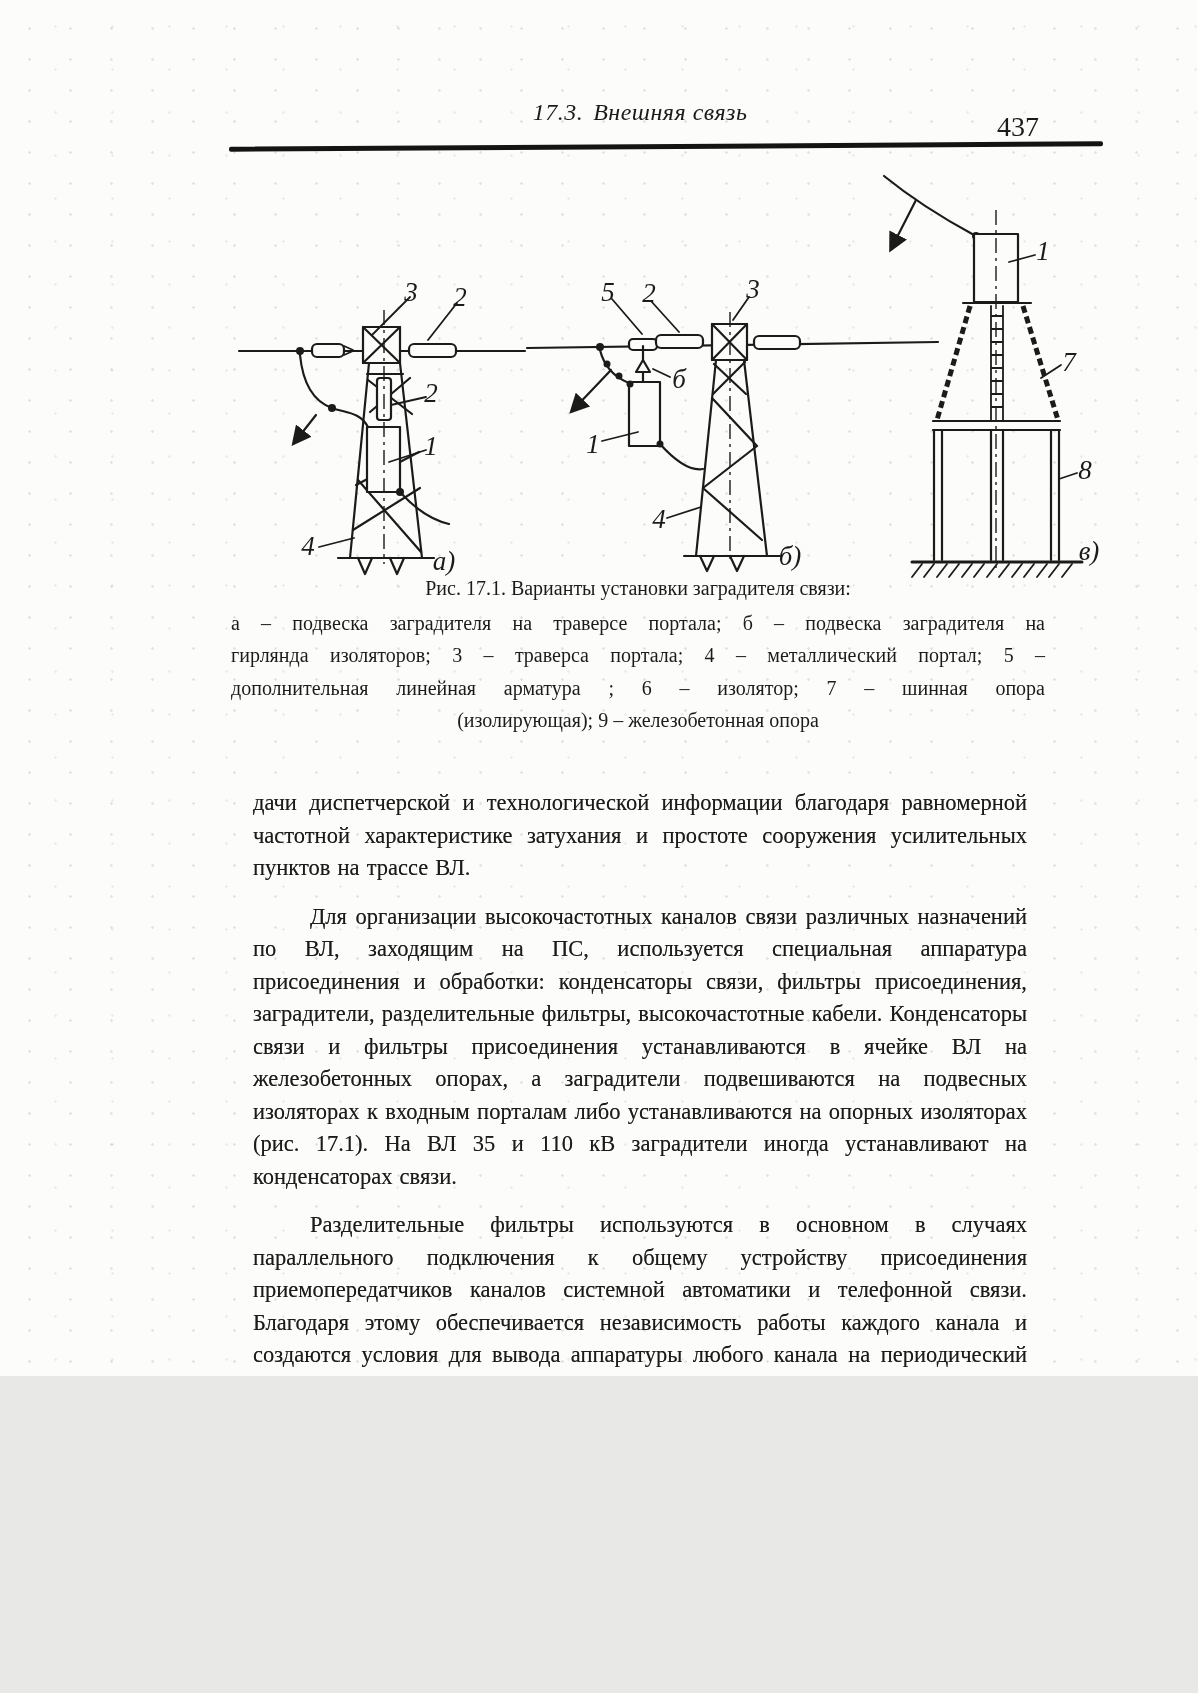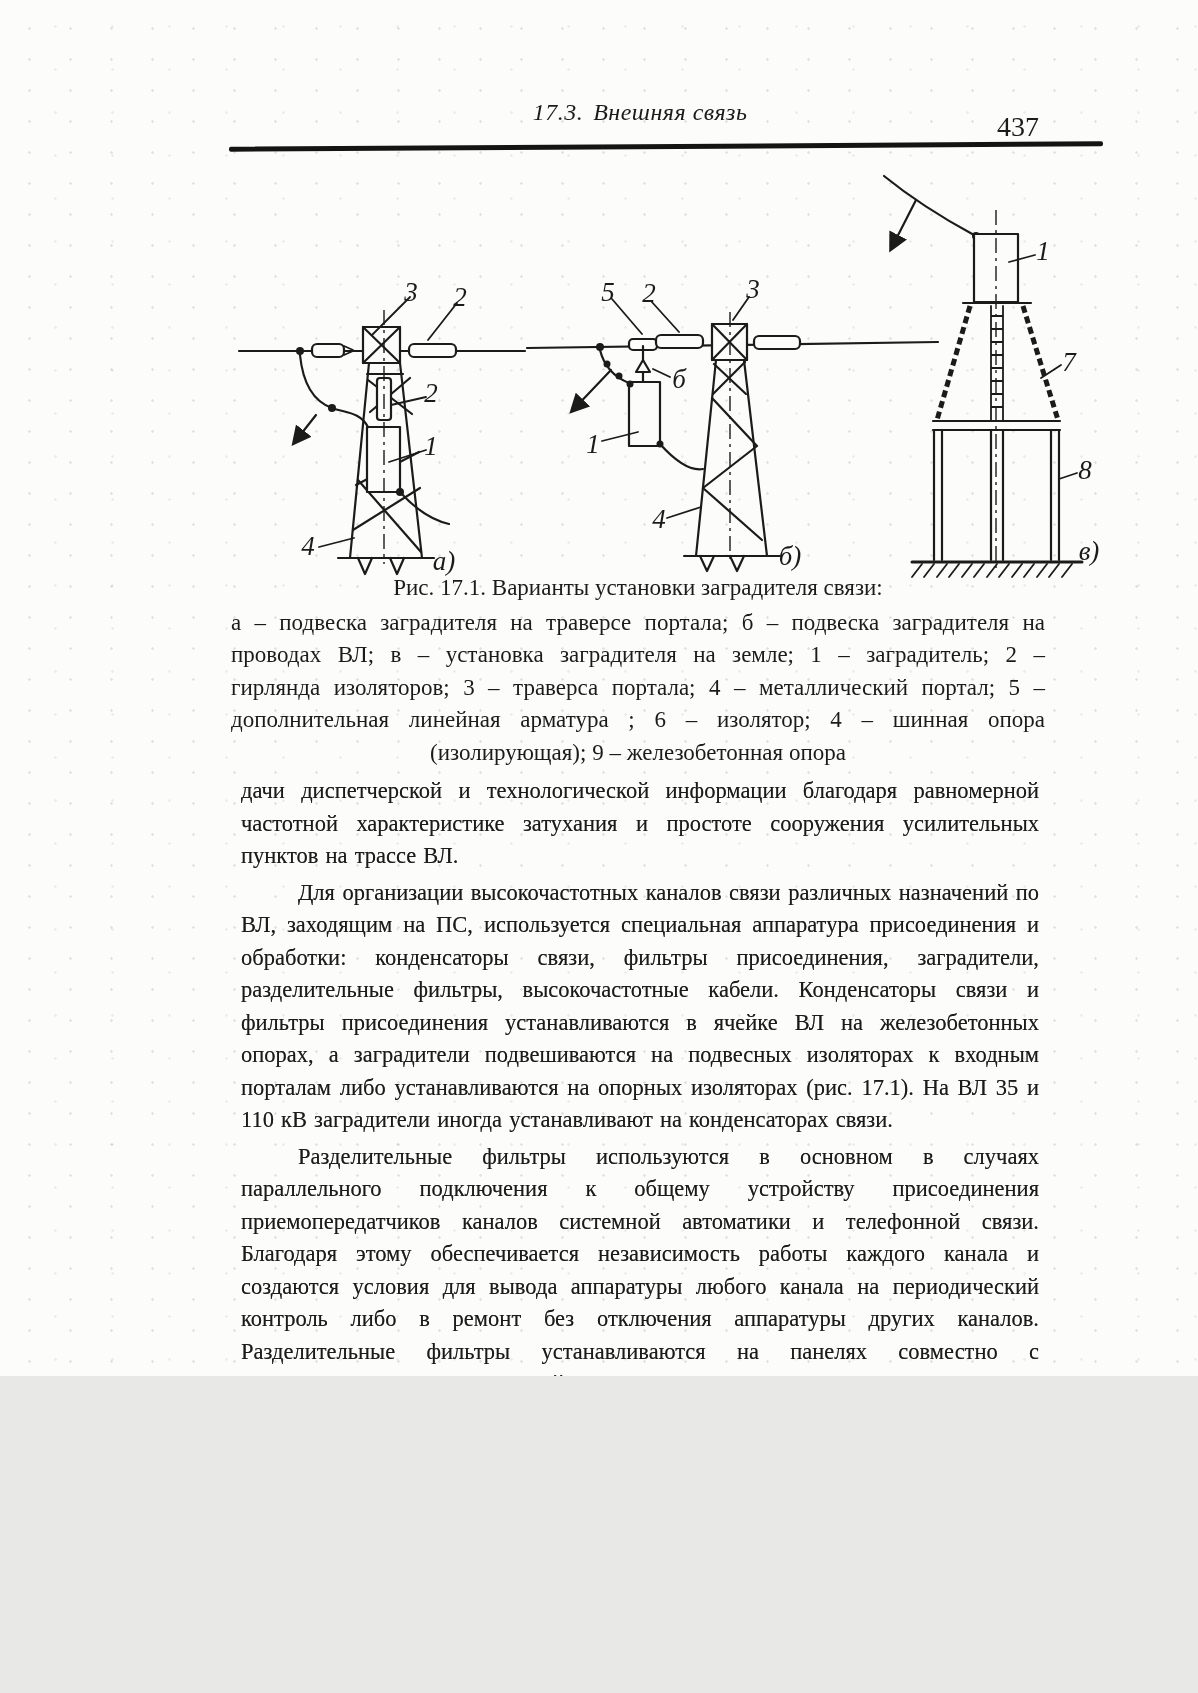--- a/index.html
+++ b/index.html
@@ -33,30 +33,30 @@
   .fig-svg { position:absolute; top:150px; left:0; }
   .s  { stroke:#1b1b1b; fill:none; stroke-width:2.2; stroke-linecap:round; stroke-linejoin:round; }
   .sw { stroke:#1b1b1b; fill:#fcfcfb; stroke-width:2.2; stroke-linejoin:round; }
   .dot { fill:#1b1b1b; stroke:none; }
   .cl { stroke:#1b1b1b; stroke-width:1.4; fill:none; stroke-dasharray:15 5 3 5; }
   .thin { stroke:#1b1b1b; stroke-width:1.8; fill:none; stroke-linecap:round; }
   .g3 { stroke-width:3; }
   .chain { stroke:#1b1b1b; stroke-width:5; fill:none; stroke-dasharray:7 4; }
   .fig-label { font:italic 27px "Liberation Serif","DejaVu Serif",serif; fill:#1b1b1b; }
   
-  .caption { position:absolute; top:572px; left:231px; width:814px; font-size:23px; line-height:32.5px; }
+  .caption { position:absolute; top:572px; left:231px; width:814px; font-size:20px; line-height:32.5px; }
   .cap-title { text-align:center; margin-bottom:2px; }
   .cap-line { text-align:justify; text-align-last:justify; }
   .cap-center { text-align:center; text-align-last:center; }
   
   .body-text { position:absolute; top:771px; left:237px; width:806px;
     font-size:22.5px; line-height:32.5px; text-align:justify; word-spacing:1.5px;
     text-shadow:0 0 .4px rgba(0,0,0,.5);
   }
-  .body-text p { margin:4px; }
+  .body-text p { margin:16px; }
   .body-text p.ind { text-indent:57px; }
   .bottom-noise {
     position:absolute; top:1684px; left:0; width:100%; height:4px; opacity:.45;
     background:repeating-linear-gradient(90deg, rgba(110,110,110,.5) 0 2px, transparent 2px 7px);
   }
 </style>
 </head>
 <body>
 
 <div class="page">
@@ -160,23 +160,22 @@
       <text class="fig-label" text-anchor="middle" x="1043" y="110">1</text>
       <text class="fig-label" text-anchor="middle" x="1069" y="221">7</text>
       <text class="fig-label" text-anchor="middle" x="1085" y="329">8</text>
       <text class="fig-label" text-anchor="middle" x="1089" y="410">в)</text>
     </g>
   </svg>
 
   <div class="caption">
     <div class="cap-title">Рис. 17.1. Варианты установки заградителя связи:</div>
     <div class="cap-line">а – подвеска заградителя на траверсе портала; б – подвеска заградителя на</div>
-    <div class="cap-line">проводах ВЛ; в – установка заградителя на земле; 1 – заградитель; 2 –</div>
     <div class="cap-line">гирлянда изоляторов; 3 – траверса портала; 4 – металлический портал; 5 –</div>
-    <div class="cap-line">дополнительная линейная арматура ; 6 – изолятор; 4 – шинная опора</div>
+    <div class="cap-line">дополнительная линейная арматура ; 6 – изолятор; 7 – шинная опора</div>
     <div class="cap-line cap-center">(изолирующая); 9 – железобетонная опора</div>
   </div>
 
   <div class="body-text">
     <p class="para">дачи диспетчерской и технологической информации благодаря равномерной частотной характеристике затухания и простоте сооружения усилительных пунктов на трассе ВЛ.</p>
     <p class="para ind">Для организации высокочастотных каналов связи различных назначений по ВЛ, заходящим на ПС, используется специальная аппаратура присоединения и обработки: конденсаторы связи, фильтры присоединения, заградители, разделительные фильтры, высокочастотные кабели. Конденсаторы связи и фильтры присоединения устанавливаются в ячейке ВЛ на железобетонных опорах, а заградители подвешиваются на подвесных изоляторах к входным порталам либо устанавливаются на опорных изоляторах (рис. 17.1). На ВЛ 35 и 110 кВ заградители иногда устанавливают на конденсаторах связи.</p>
     <p class="para ind">Разделительные фильтры используются в основном в случаях параллельного подключения к общему устройству присоединения приемопередатчиков каналов системной автоматики и телефонной связи. Благодаря этому обеспечивается независимость работы каждого канала и создаются условия для вывода аппаратуры любого канала на периодический контроль либо в ремонт без отключения аппаратуры других каналов. Разделительные фильтры устанавливаются на панелях совместно с приемопередатчиками системной автоматики.</p>
   </div>
 
   <div class="bottom-noise"></div>

